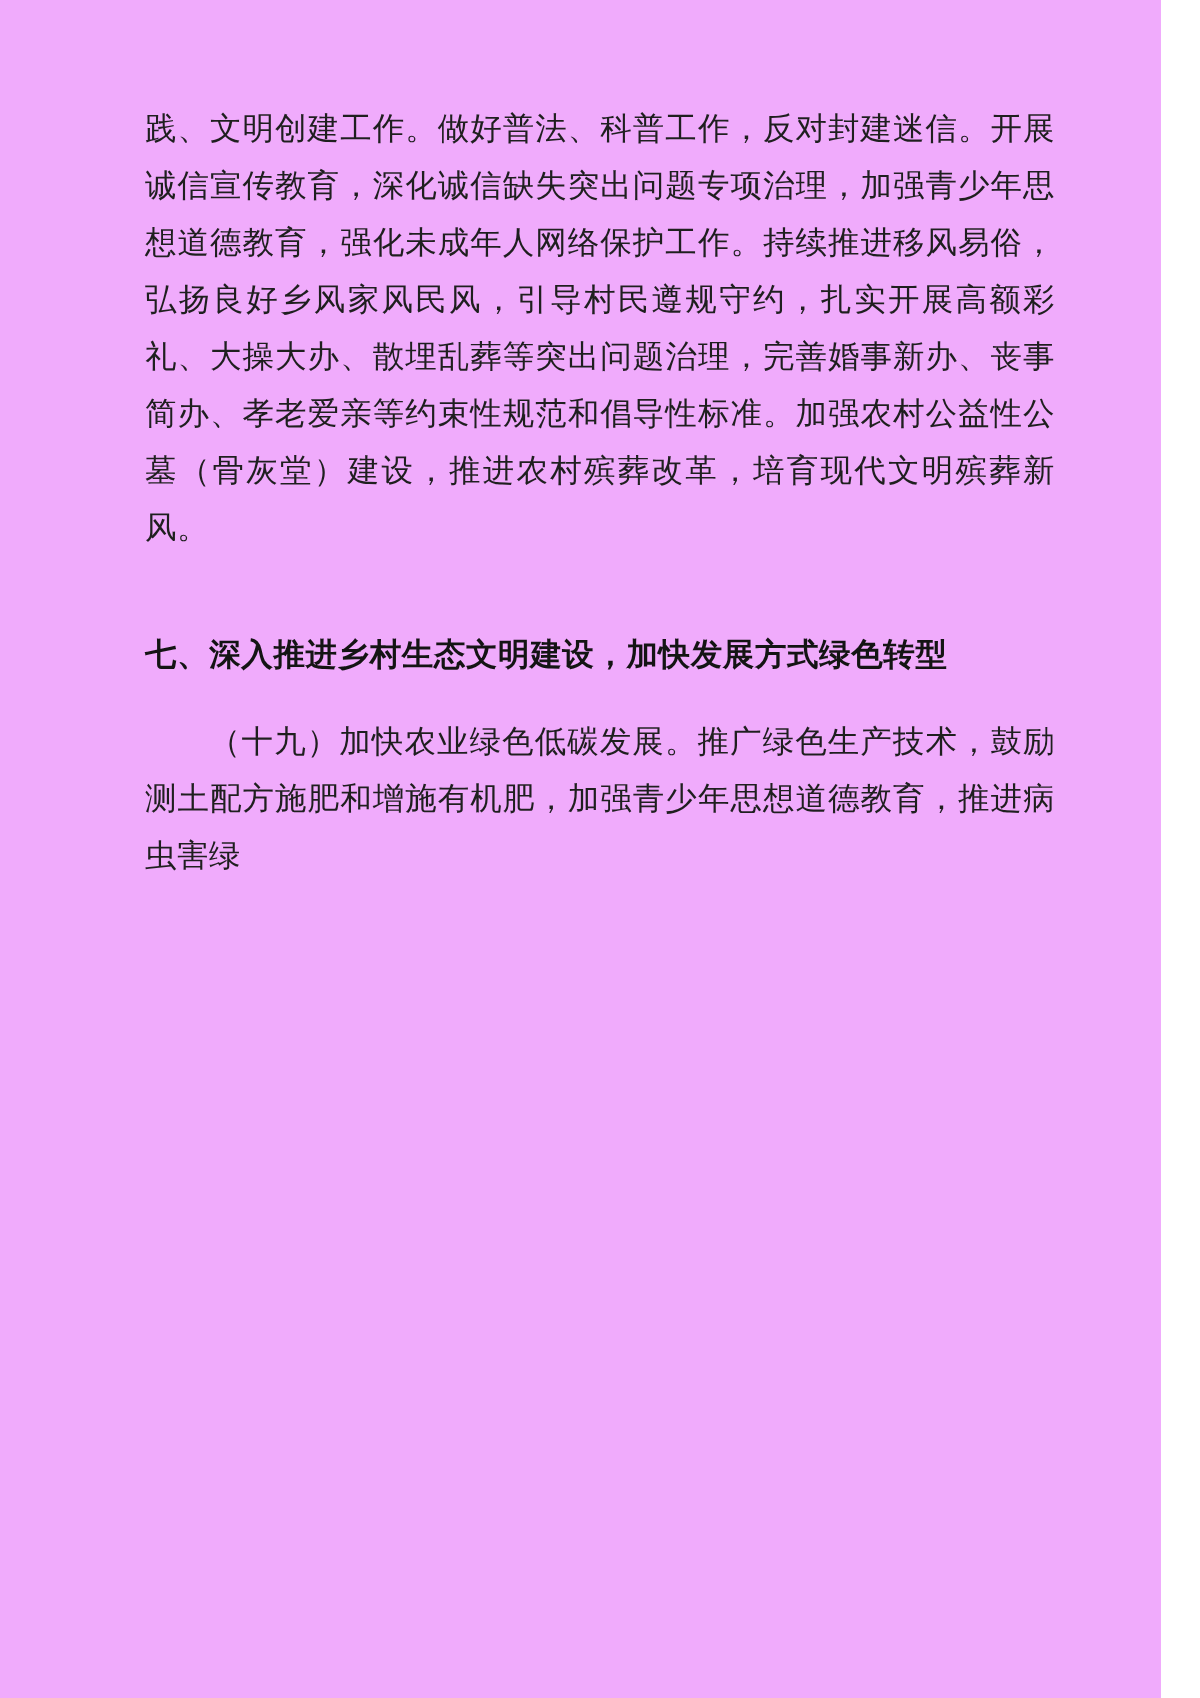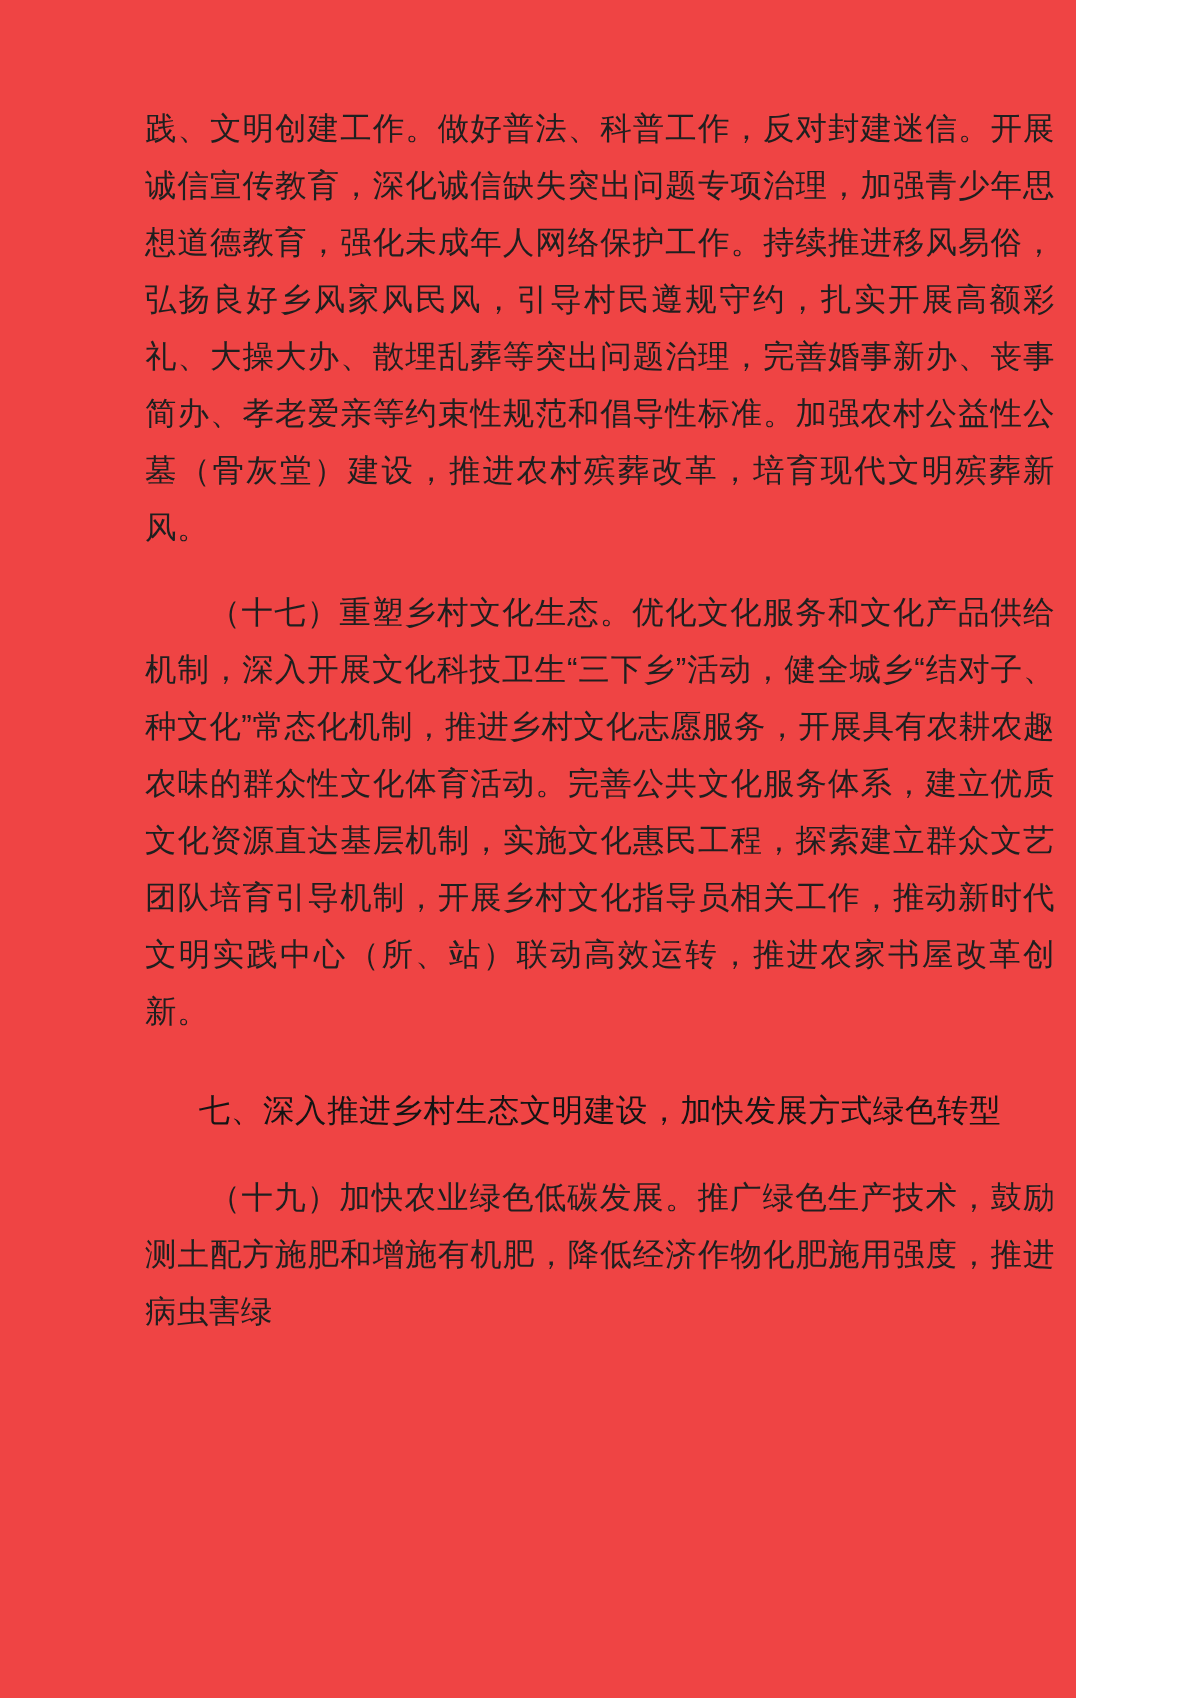--- a/index.html
+++ b/index.html
@@ -8,25 +8,25 @@
     background: #ffffff;
   }
   body {
     width: 1200px;
     height: 1698px;
     font-family: "Liberation Sans", sans-serif;
     color: #1c1c1c;
   }
   .page {
     position: relative;
-    width: 1076px;
+    width: 1161px;
     height: 1698px;
     box-sizing: border-box;
     padding: 100px 116px 60px 145px;
-    background: #ef4444;
+    background: #f0abfc;
   }
   .doc-body {
     width: 910px;
   }
   p.para {
     margin: 0 0 0 0;
     font-size: 31.5px;
     line-height: 57px;
     letter-spacing: 0.4px;
     text-align: justify;
@@ -40,46 +40,45 @@
   .gap {
     height: 28px;
   }
   .gap-small {
     height: 20px;
   }
   h2.section-heading {
     margin: 0;
     font-size: 31.5px;
     line-height: 57px;
-    font-weight: 400;
-    text-align: center;
+    font-weight: 700;
+    text-align: left;
     letter-spacing: 0.6px;
     color: #141414;
   }
   .heading-block {
     padding: 14px 0 10px 0;
   }
 </style>
 </head>
 <body>
 
 <div class="page">
   <div class="doc-body">
 
     <p class="para">践、文明创建工作。做好普法、科普工作，反对封建迷信。开展诚信宣传教育，深化诚信缺失突出问题专项治理，加强青少年思想道德教育，强化未成年人网络保护工作。持续推进移风易俗，弘扬良好乡风家风民风，引导村民遵规守约，扎实开展高额彩礼、大操大办、散埋乱葬等突出问题治理，完善婚事新办、丧事简办、孝老爱亲等约束性规范和倡导性标准。加强农村公益性公墓（骨灰堂）建设，推进农村殡葬改革，培育现代文明殡葬新风。</p>
 
     <div class="gap"></div>
 
-    <p class="para indent">（十七）重塑乡村文化生态。优化文化服务和文化产品供给机制，深入开展文化科技卫生“三下乡”活动，健全城乡“结对子、种文化”常态化机制，推进乡村文化志愿服务，开展具有农耕农趣农味的群众性文化体育活动。完善公共文化服务体系，建立优质文化资源直达基层机制，实施文化惠民工程，探索建立群众文艺团队培育引导机制，开展乡村文化指导员相关工作，推动新时代文明实践中心（所、站）联动高效运转，推进农家书屋改革创新。</p>
 
     <div class="gap"></div>
 
 
     <div class="heading-block">
       <h2 class="section-heading">七、深入推进乡村生态文明建设，加快发展方式绿色转型</h2>
     </div>
 
     <div class="gap-small"></div>
 
-    <p class="para indent">（十九）加快农业绿色低碳发展。推广绿色生产技术，鼓励测土配方施肥和增施有机肥，降低经济作物化肥施用强度，推进病虫害绿</p>
+    <p class="para indent">（十九）加快农业绿色低碳发展。推广绿色生产技术，鼓励测土配方施肥和增施有机肥，加强青少年思想道德教育，推进病虫害绿</p>
 
   </div>
 </div>
 
 </body></html>

